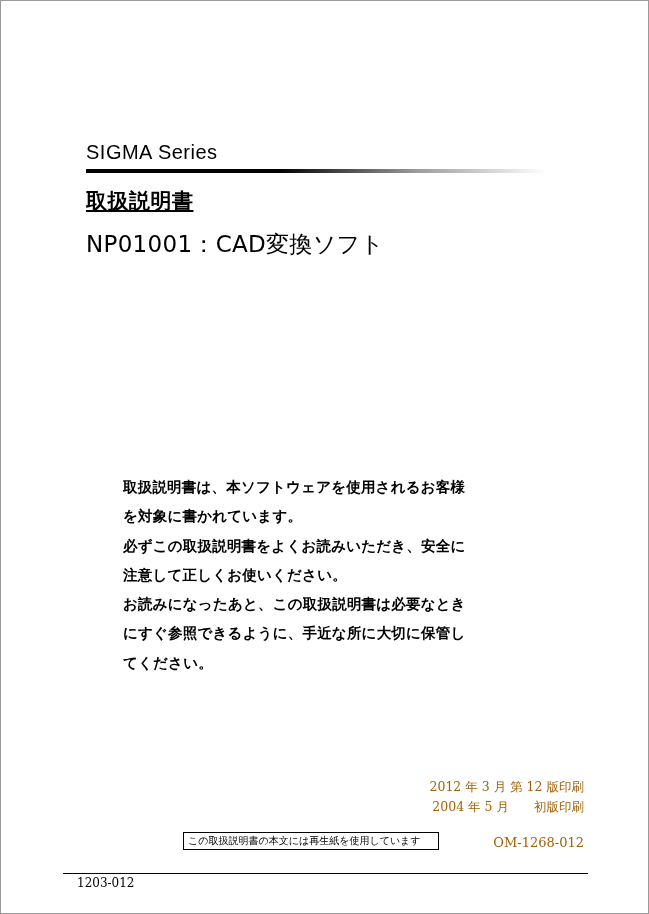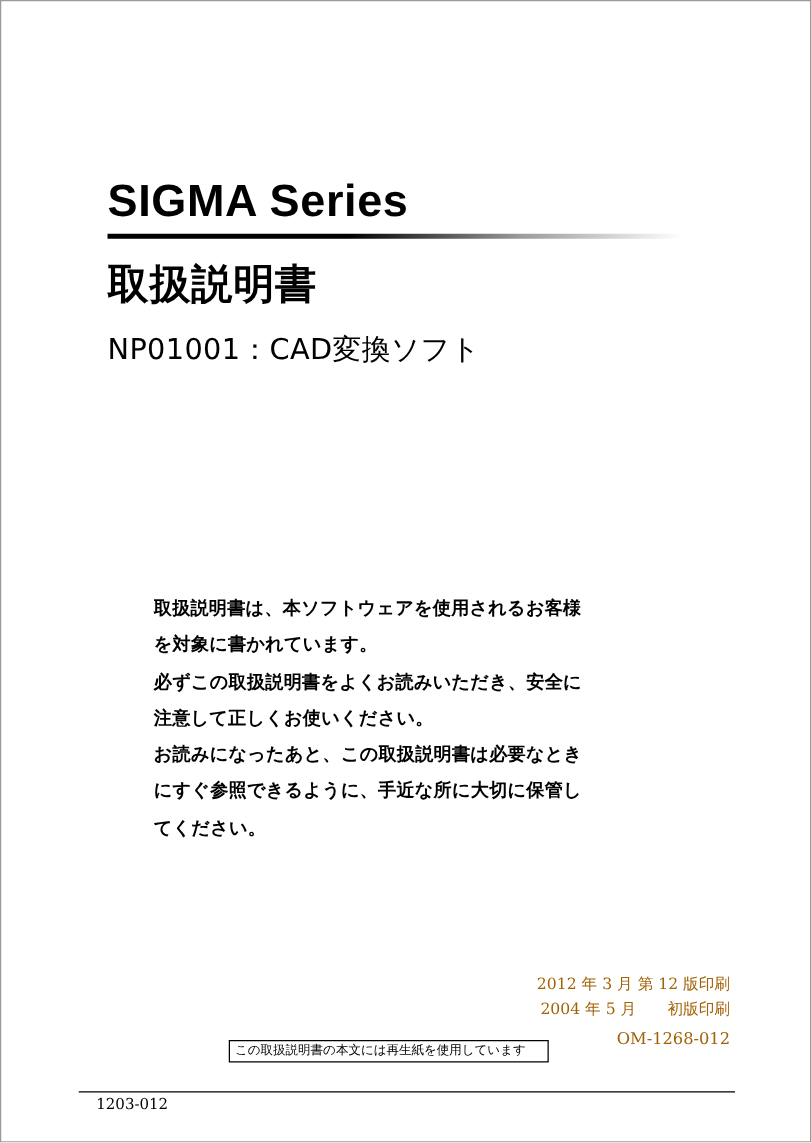--- a/index.html
+++ b/index.html
@@ -23,39 +23,40 @@
 
   
   .title-block {
     position: absolute;
     left: 85px;
     top: 140px;
     width: 480px;
   }
   .series-title {
     font-family: "Liberation Sans", sans-serif;
-    font-weight: bold;
-    font-size: 36px;
+    font-weight: normal;
+    font-size: 20px;
     letter-spacing: 0.5px;
     line-height: 1.1;
     color: #000;
     margin: 0;
   }
   .title-rule {
     margin-top: 6px;
     height: 4px;
     width: 460px;
     background: linear-gradient(to right, #000000 0%, #000000 42%, #9c9c9c 72%, #ffffff 100%);
   }
   .manual-title {
     font-family: "DejaVu Sans", sans-serif;
-    font-size: 33px;
+    font-size: 21px;
     font-weight: 600;
     margin: 14px 0 0 0;
     letter-spacing: 0.5px;
+    text-decoration: underline;
   }
   .product-title {
     font-family: "DejaVu Sans", sans-serif;
     font-size: 23px;
     font-weight: 400;
     margin: 14px 0 0 0;
     letter-spacing: 0.3px;
   }
 
   
@@ -85,21 +86,21 @@
     font-size: 12.5px;
     line-height: 1.62;
     color: #a16207;
   }
   .print-info .row {
     white-space: nowrap;
   }
   .doc-code {
     font-family: "DejaVu Serif", serif;
     font-size: 13px;
-    margin-top: 3px;
+    margin-top: 14px;
   }
 
   
   .recycle-box {
     position: absolute;
     left: 182px;
     top: 831px;
     border: 1px solid #000;
     padding: 1px 17px 2px 4px;
     font-family: "DejaVu Sans", sans-serif;

